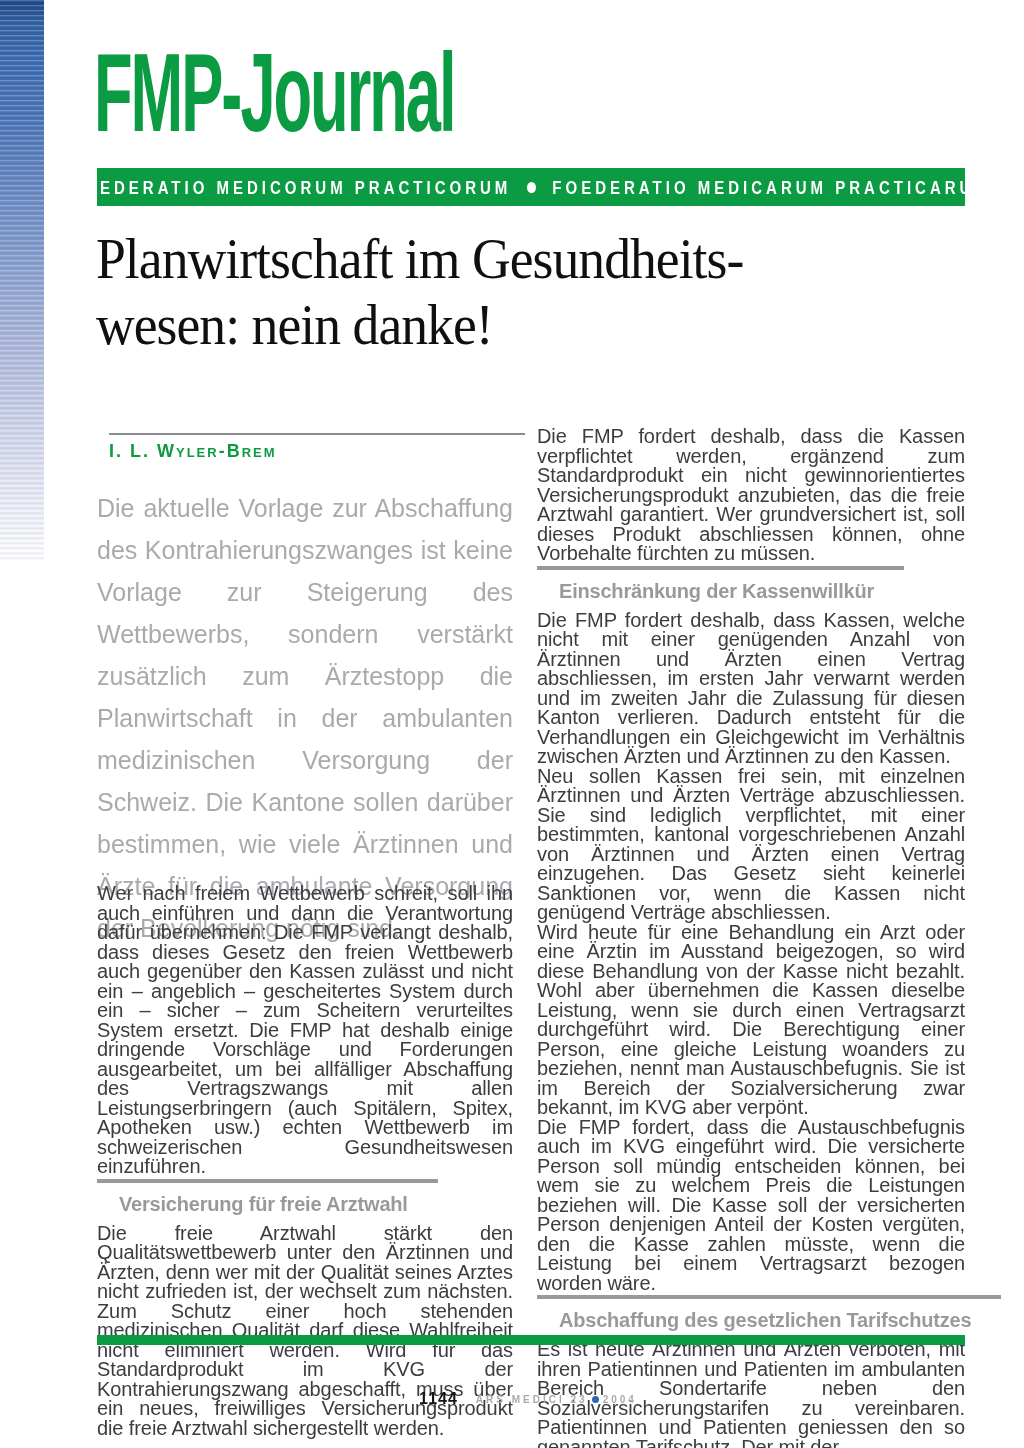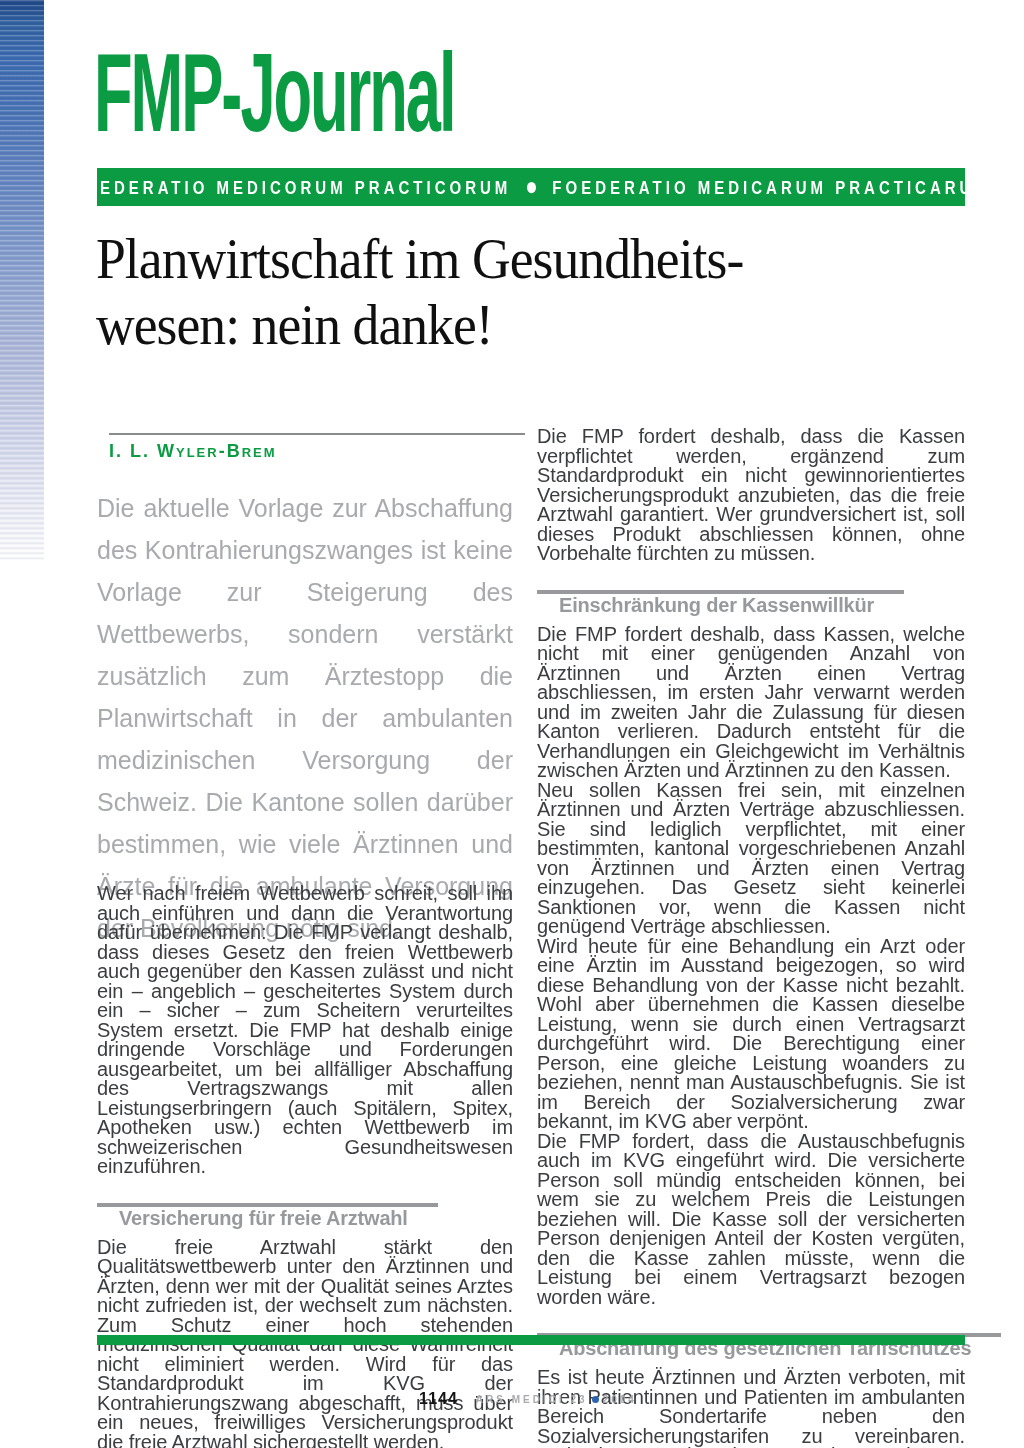--- a/index.html
+++ b/index.html
@@ -76,23 +76,23 @@
   .col-right { left: 537px; top: 427px; width: 428px; }
 
   .body-text {
     margin: 0;
     font-size: 20px; line-height: 19.5px; letter-spacing: -0.1px;
     color: var(--body_text); text-align: justify; hyphens: auto;
   }
 
   .section-heading {
     display: table; white-space: nowrap;
-    margin: 26px 0 8px 0;
+    margin: 2px 0 8px 0;
     border-top: 4px solid var(--heading_gray);
-    padding: 0 30px 0 22px;
+    padding: 10px 30px 0 22px;
     color: var(--heading_gray);
     font-size: 20px; font-weight: bold; letter-spacing: -0.2px;
   }
 
   
   .green-bar { position: absolute; left: 97px; top: 1335px; width: 868px; height: 10px; background: var(--green); }
   .footer {
     position: absolute; left: 16px; top: 1390px; width: 1024px;
     display: flex; align-items: center; justify-content: center;
   }

